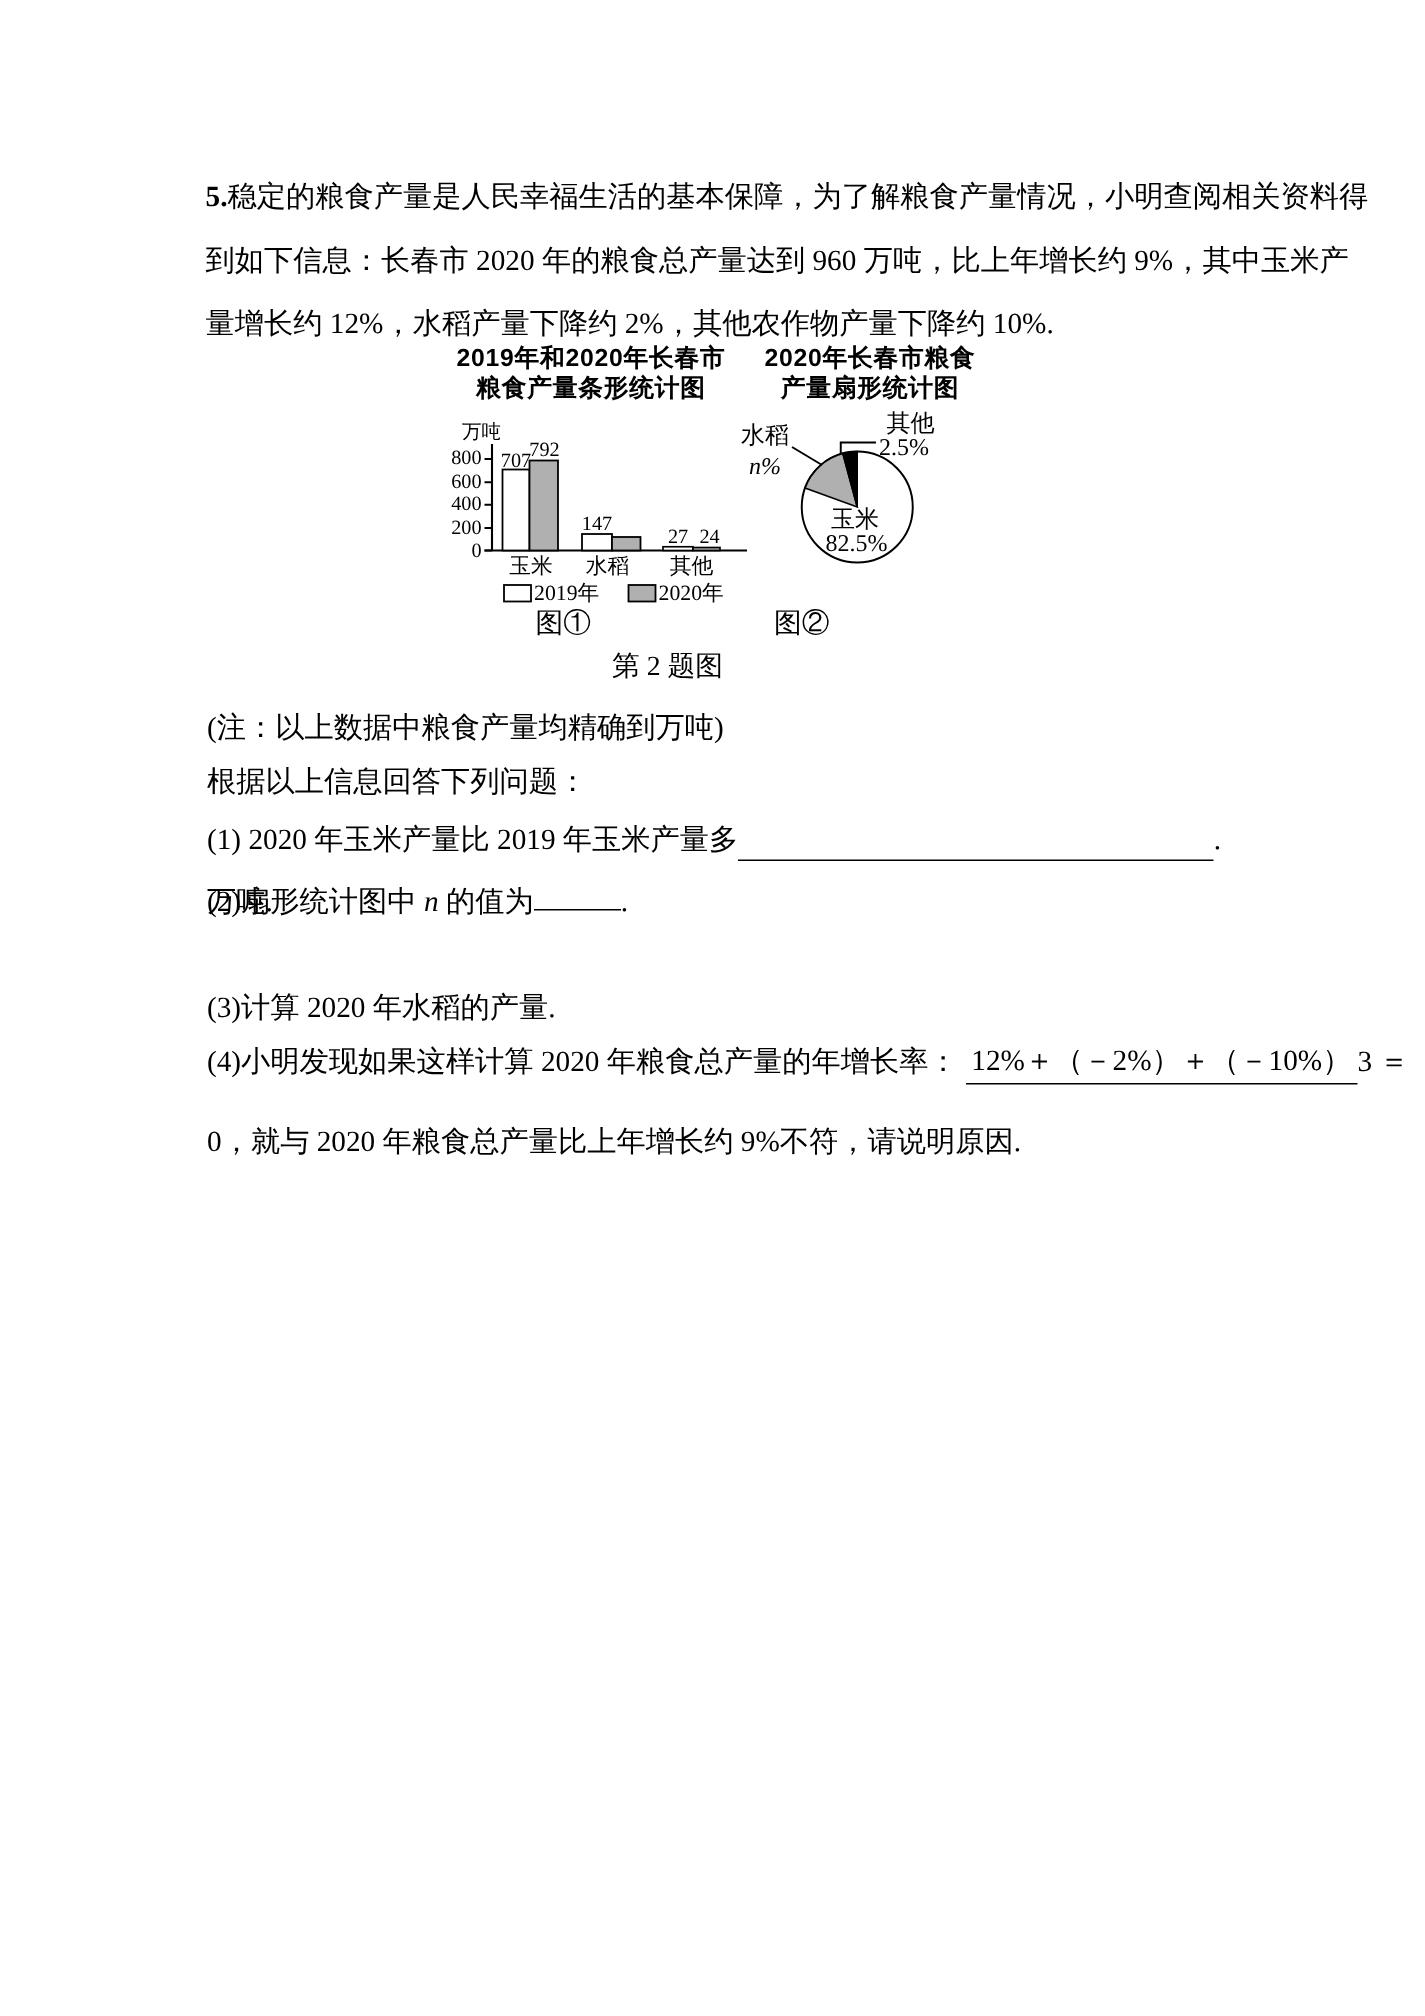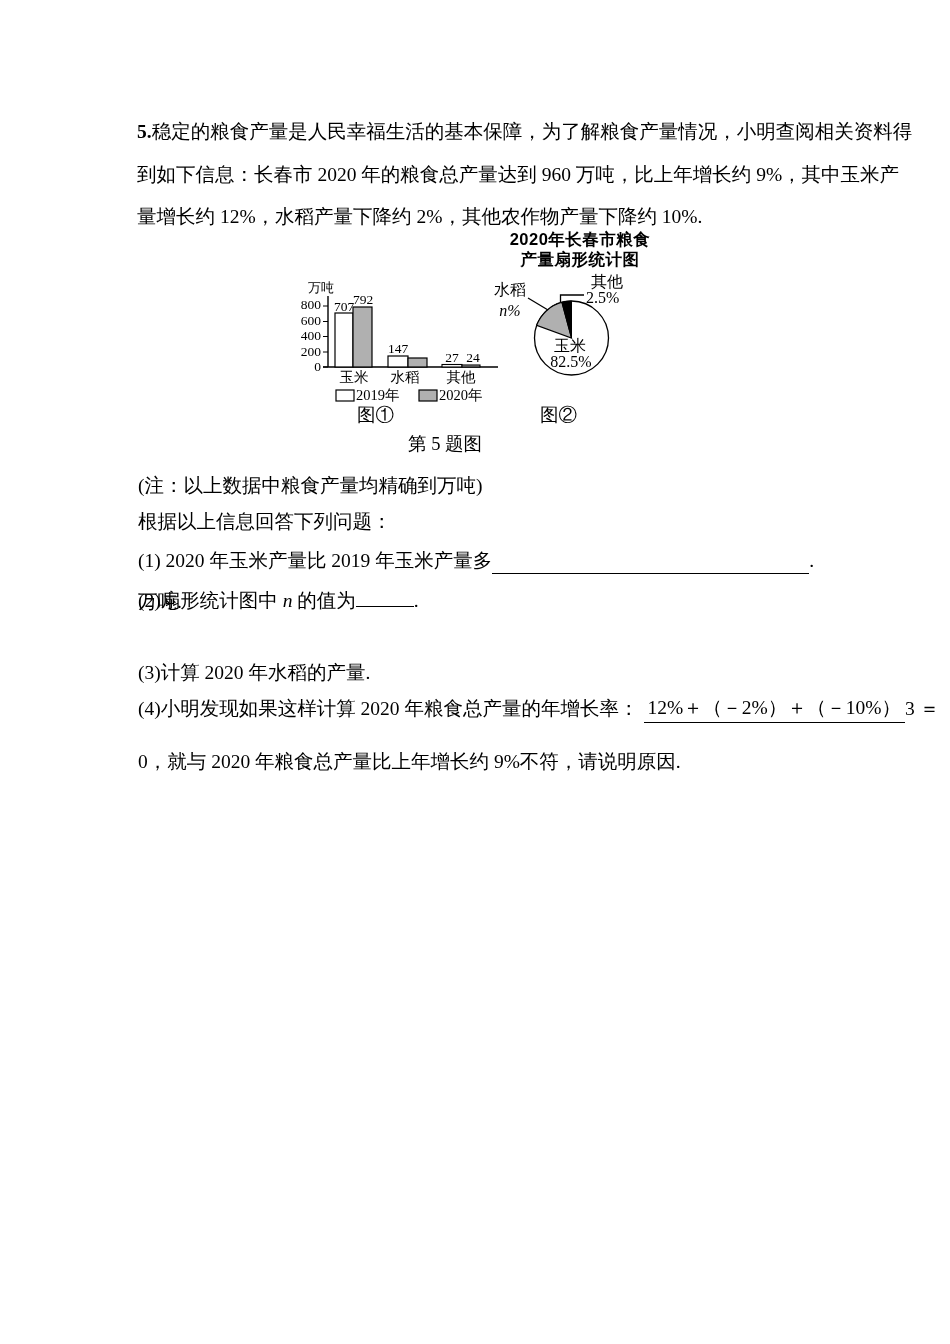--- a/index.html
+++ b/index.html
@@ -40,20 +40,24 @@
 <body>
 
 <div class="page">
 
   <div class="abs bodytext para">
     <div class="pline just"><span class="bold">5.</span><span>稳定的粮食产量是人民幸福生活的基本保障，为了解粮食产量情况，小明查阅相关资料得</span></div>
     <div class="pline just">到如下信息：长春市 2020 年的粮食总产量达到 960 万吨，比上年增长约 9%，其中玉米产</div>
     <div class="pline">量增长约 12%，水稻产量下降约 2%，其他农作物产量下降约 10%.</div>
   </div>
 
+  <div class="abs chart-title" style="left:292px;top:229px;width:204px;">
+    <div>2019年和2020年长春市</div>
+    <div>粮食产量条形统计图</div>
+  </div>
   <div class="abs chart-title" style="left:485px;top:229px;width:190px;">
     <div>2020年长春市粮食</div>
     <div>产量扇形统计图</div>
   </div>
 
   <svg class="abs" style="left:292px;top:278px;" width="215" height="132" viewBox="0 0 215 132">
 
     <path d="M36,18 V89 M31,89 H206" stroke="#000" stroke-width="1.4" fill="none"></path>
 
     <path d="M31,89 H36 M31,74 H36 M31,58.5 H36 M31,43.5 H36 M31,28 H36" stroke="#000" stroke-width="1.2"></path>
@@ -101,22 +105,22 @@
 
     <text x="30" y="27" font-size="16" text-anchor="middle">水稻</text>
     <text x="30" y="48" font-size="16" text-anchor="middle" font-style="italic">n%</text>
     <text x="127" y="19" font-size="16" text-anchor="middle">其他</text>
     <text x="106" y="35" font-size="16" text-anchor="start">2.5%</text>
     <text x="90" y="83" font-size="16" text-anchor="middle">玉米</text>
     <text x="91" y="99" font-size="16" text-anchor="middle">82.5%</text>
   </svg>
 
   <div class="abs caption" style="left:357px;top:402px;width:80px;">图①</div>
-  <div class="abs caption" style="left:540px;top:402px;width:80px;">图②</div>
-  <div class="abs caption" style="left:408px;top:431px;width:142px;">第 5 题图</div>
+  <div class="abs caption" style="left:516px;top:402px;width:80px;">图②</div>
+  <div class="abs caption" style="left:408px;top:431px;width:142px;">第 2 题图</div>
 
   <div class="abs qline" style="top:473px;">(注：以上数据中粮食产量均精确到万吨)</div>
   <div class="abs qline" style="top:509px;">根据以上信息回答下列问题：</div>
 
   <div class="abs qline q1row" style="top:548px;">
     <span>(1) 2020 年玉米产量比 2019 年玉米产量多</span>
       <span class="blank-fill"></span>
       <span>.</span>
   </div>
   <div class="abs qline" style="top:589px;">万吨.</div>

